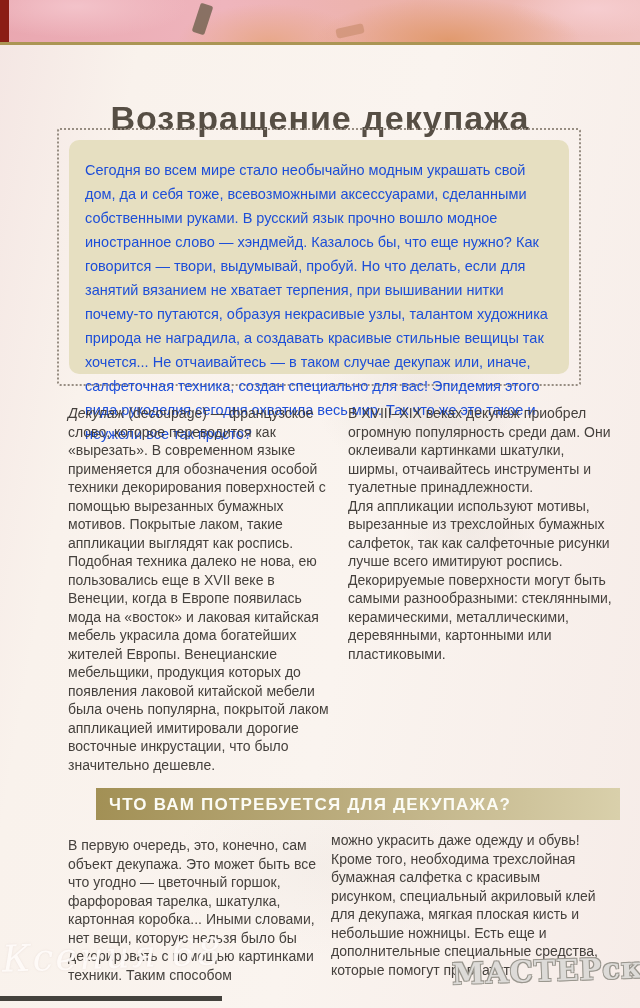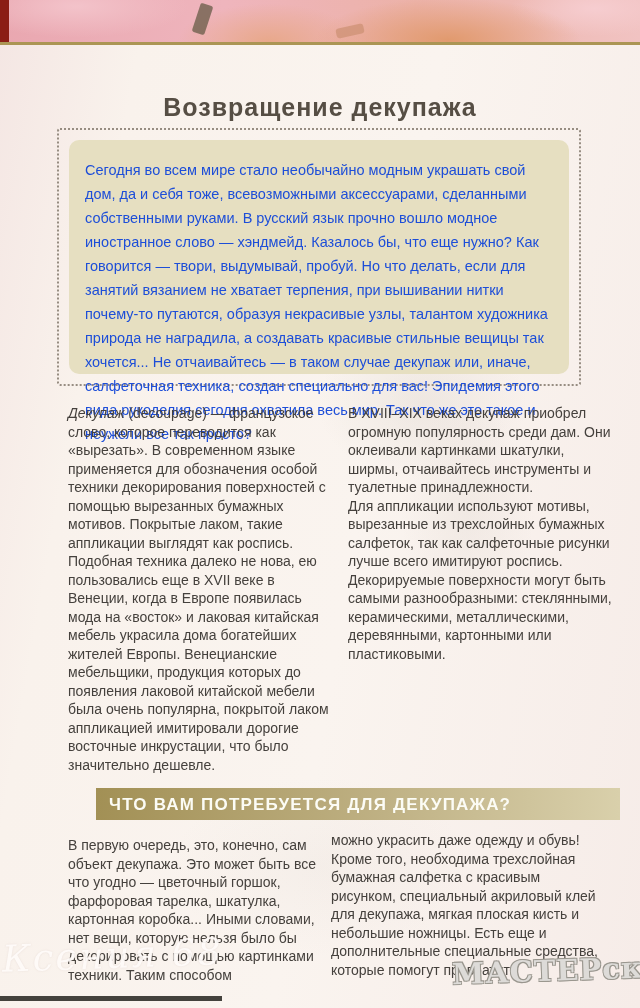--- a/index.html
+++ b/index.html
@@ -25,21 +25,21 @@
   }
   .photo-mark-1 { position:absolute; left:196px; top:4px; width:13px; height:30px;
     background:#6f604d; transform:rotate(18deg); opacity:.8; border-radius:2px; }
   .photo-mark-2 { position:absolute; left:336px; top:26px; width:28px; height:10px;
     background:#c98e6e; transform:rotate(-12deg); opacity:.65; border-radius:3px; }
   .red-edge  { position:absolute; left:0; top:0; width:9px; height:43px; background:#8b1d15; }
   .gold-line { position:absolute; left:0; top:42px; width:640px; height:3px; background:#ab9554; }
 
   .page-title {
     position:absolute; left:60px; top:76px; width:520px; text-align:center;
-    font-size:25px; font-weight:bold; letter-spacing:1px; color:#564e44;
+    font-size:34px; font-weight:bold; letter-spacing:1px; color:#564e44;
   }
 
   .intro-box {
     position:absolute; left:57px; top:128px; width:524px; height:258px;
     border:2px dotted #978d82; border-radius:3px; padding:10px; box-sizing:border-box;
   }
   .intro-inner {
     width:100%; height:100%; background:#e6dfc1; border-radius:10px;
     box-sizing:border-box; padding:18px 14px 0 16px;
   }

